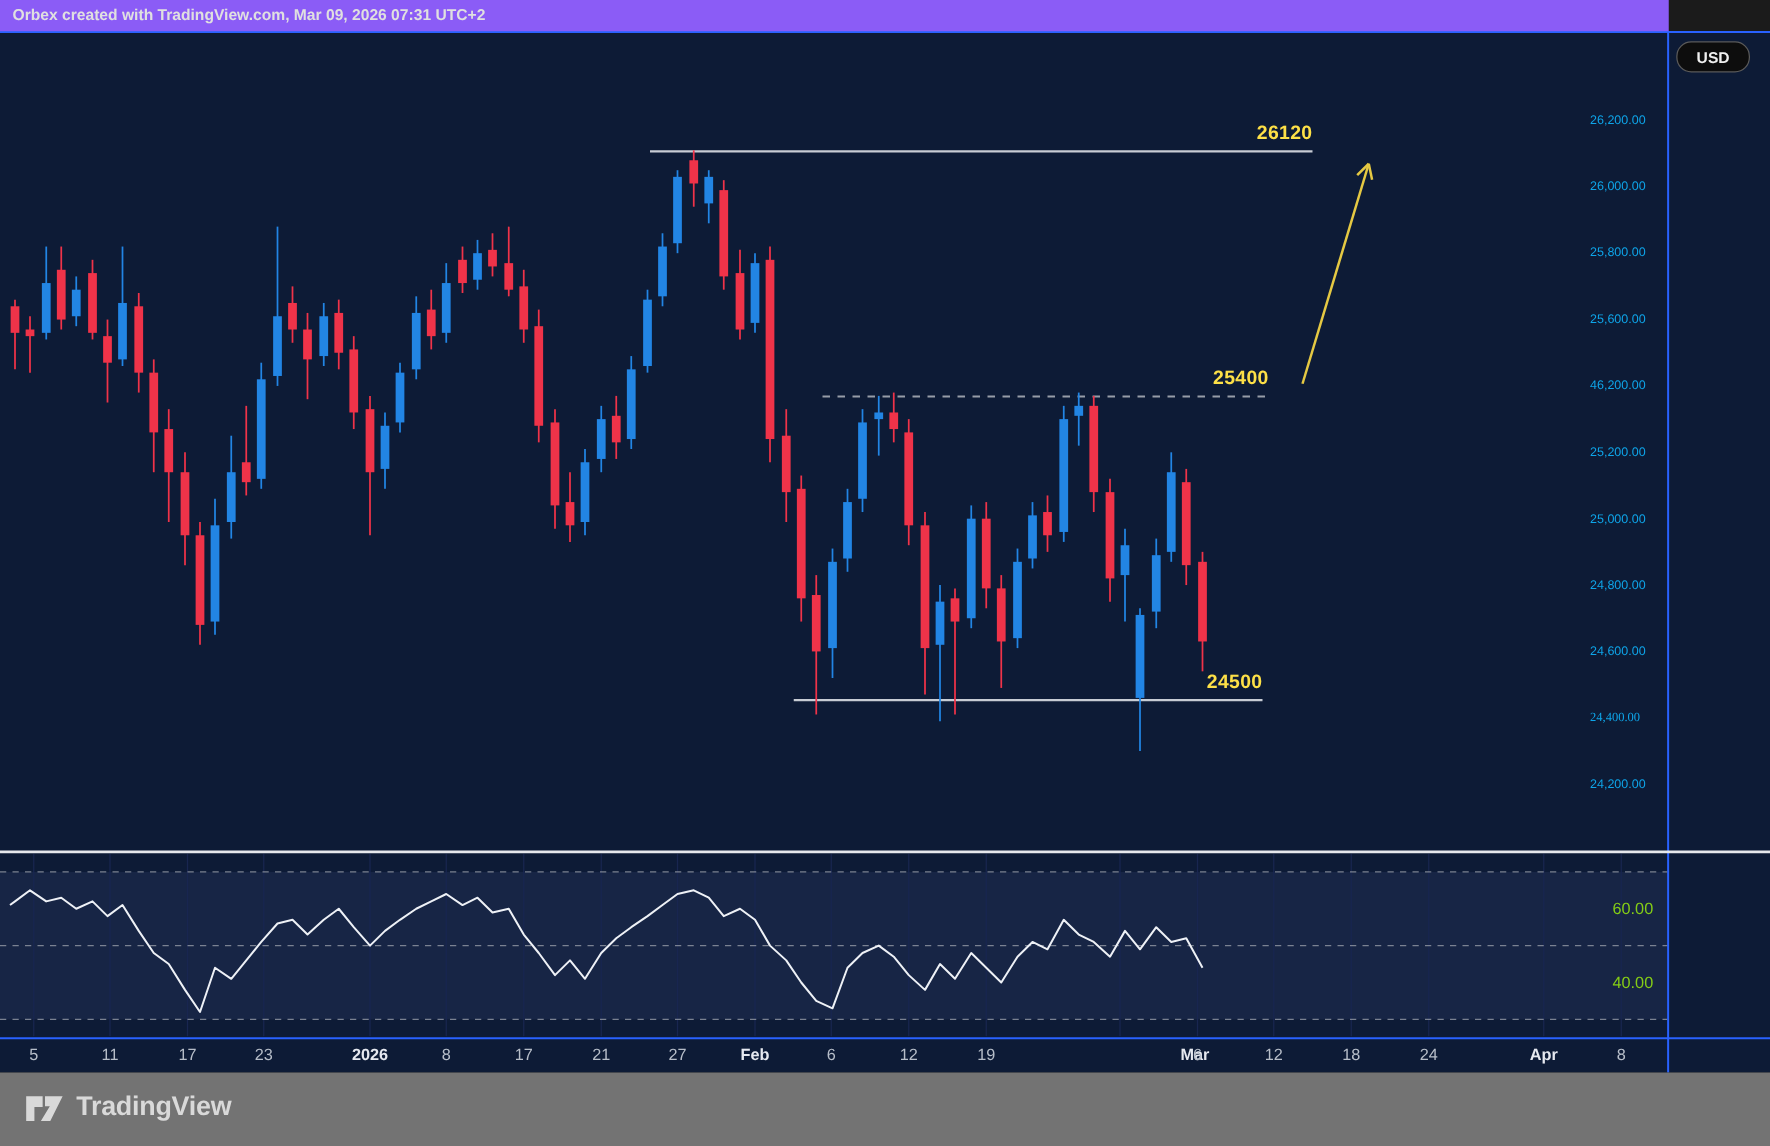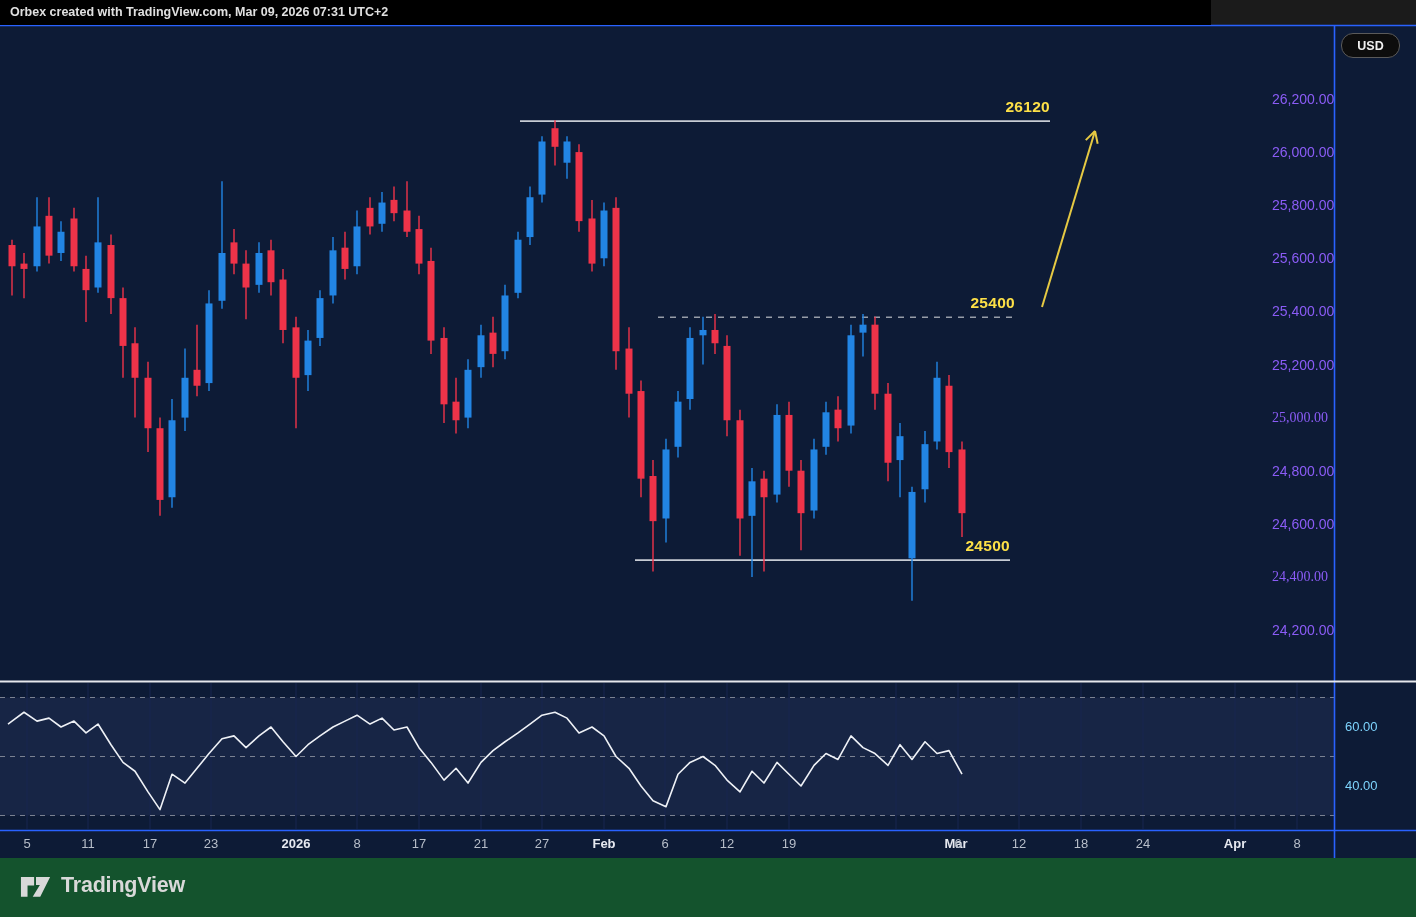--- a/index.html
+++ b/index.html
@@ -1,29 +1,29 @@
 <!DOCTYPE html>
 <html><head>
 <meta charset="utf-8">
 <style>
   html,body{margin:0;padding:0;background:#111;}
   .page{position:relative;width:1416px;height:917px;background:#1b1b1b;overflow:hidden;
         font-family:"Liberation Sans",sans-serif;}
-  .watermark{position:absolute;left:0;top:0;width:1211px;height:25px;background:#000000;z-index:5;}
+  .watermark{position:absolute;left:0;top:0;width:1335px;height:25px;background:#8b5cf6;z-index:5;}
   .watermark .title{position:absolute;left:10px;top:5px;font-size:12.5px;font-weight:700;color:#e0e0e0;white-space:nowrap;}
   .chart-bg{position:absolute;left:0;top:25px;width:1416px;height:833px;background:#0d1b36;}
   svg.chart{position:absolute;left:0;top:0;width:1416px;height:917px;z-index:2;}
   .usd-btn{position:absolute;left:1341px;top:33px;width:57px;height:23px;background:#0d0d0d;border:1px solid #5a5a5a;
            border-radius:12px;color:#f0f0f0;font-size:12.5px;font-weight:700;display:flex;align-items:center;justify-content:center;z-index:6;}
-  .ytick{position:absolute;left:1272px;font-size:14px;color:#8b5cf6;z-index:4;}
+  .ytick{position:absolute;left:1272px;font-size:10px;color:#0ea5e9;z-index:4;}
   .xtick{position:absolute;top:836px;font-size:13px;color:#b7bec9;transform:translateX(-50%);z-index:4;white-space:nowrap;}
   .xtick.bold{font-weight:700;color:#e6e9f0;}
-  .rsi-label{position:absolute;left:1345px;font-size:13px;color:#7dd3fc;z-index:4;text-align:center;}
+  .rsi-label{position:absolute;left:1290px;font-size:13px;color:#84cc16;z-index:4;text-align:center;}
   .level-label{position:absolute;font-size:15.5px;font-weight:700;color:#fde047;z-index:4;letter-spacing:.3px;}
-  .footer{position:absolute;left:0;top:858px;width:1416px;height:59px;background:#14532d;z-index:5;}
+  .footer{position:absolute;left:0;top:858px;width:1416px;height:59px;background:#737373;z-index:5;}
   .logo{position:absolute;left:20px;top:14px;display:flex;align-items:center;gap:9px;}
   .logo-text{font-size:21.5px;font-weight:700;color:#d9d9d9;letter-spacing:-0.2px;}
 </style>
 </head>
 <body>
 
 <div class="page">
   <div class="watermark">
     <span class="title">Orbex created with TradingView.com, Mar 09, 2026 07:31 UTC+2</span>
   </div>
@@ -228,23 +228,23 @@
 
   <div class="level-label" id="lvl0" style="right: 366px; top: 98.0365px;">26120</div>
   <div class="level-label" id="lvl1" style="right: 401px; top: 294.241px;">25400</div>
   <div class="level-label" id="lvl2" style="right: 406px; top: 537.173px; margin-left: 39px;">24500</div>
 
   <div id="price-axis">
       <div class="ytick" style="top: 91px;">26,200.00</div>
       <div class="ytick" style="top: 144.1px;">26,000.00</div>
       <div class="ytick" style="top: 197.2px;">25,800.00</div>
       <div class="ytick" style="top: 250.3px;">25,600.00</div>
-      <div class="ytick" style="top: 303.4px;">25,400.00</div>
+      <div class="ytick" style="top: 303.4px;">46,200.00</div>
       <div class="ytick" style="top: 356.5px;">25,200.00</div>
-      <div class="ytick" style="top: 409.6px; font-family: Liberation Serif, serif;">25,000.00</div>
+      <div class="ytick" style="top: 409.6px;">25,000.00</div>
       <div class="ytick" style="top: 462.7px;">24,800.00</div>
       <div class="ytick" style="top: 515.8px;">24,600.00</div>
       <div class="ytick" style="top: 568.9px; font-family: Liberation Serif, serif;">24,400.00</div>
       <div class="ytick" style="top: 622px;">24,200.00</div>
     </div>
   <div id="time-axis">
       <div class="xtick" style="left: 27px;">5</div>
       <div class="xtick" style="left: 88px;">11</div>
       <div class="xtick" style="left: 150px;">17</div>
       <div class="xtick" style="left: 211px;">23</div>

